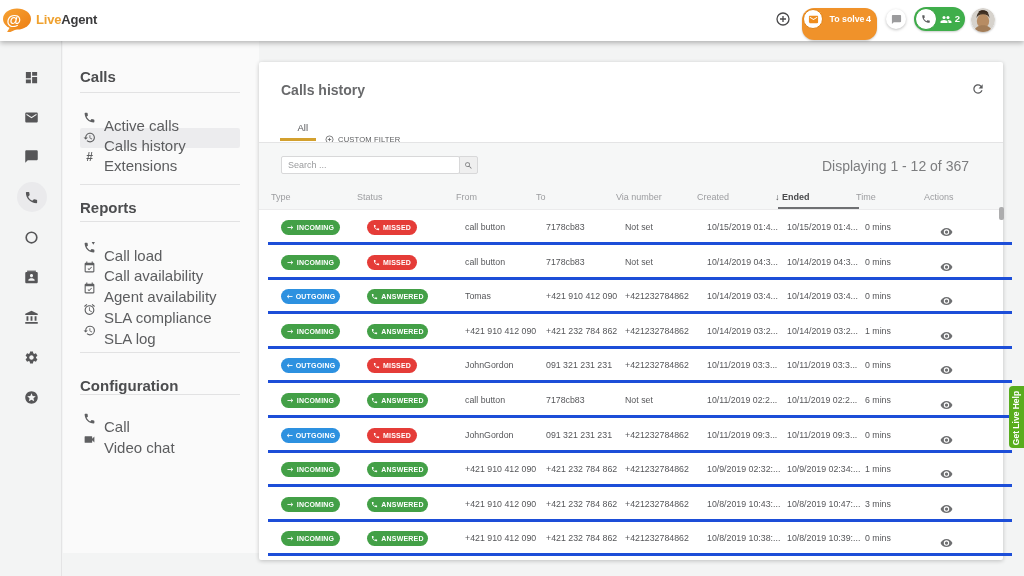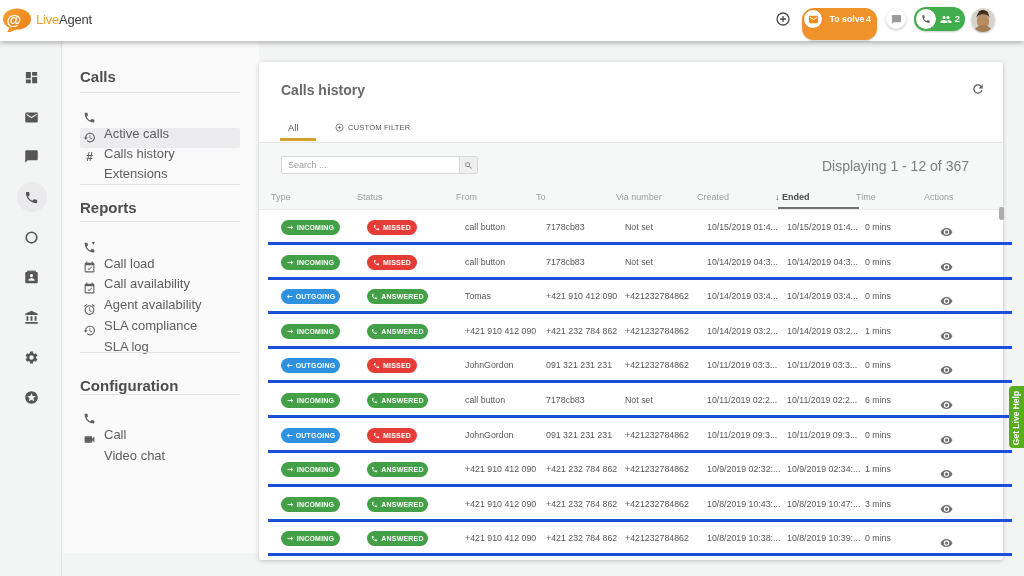--- a/index.html
+++ b/index.html
@@ -2,21 +2,21 @@
 <html><head>
 <meta charset="utf-8">
 <style>
 * { margin:0; padding:0; box-sizing:border-box; }
 html,body { width:1024px; height:576px; overflow:hidden; }
 body { font-family:"Liberation Sans", sans-serif; background:#f3f4f4; position:relative; }
 
 
 #topbar { position:absolute; left:0; top:0; width:1024px; height:41px; background:#fff; box-shadow:0 2px 5px rgba(0,0,0,.28); z-index:50; }
 #logo { position:absolute; left:3px; top:8px; width:140px; height:24px; }
-#logotext { position:absolute; left:36px; top:12px; font-size:13px; font-weight:normal; color:#3b3b3d; letter-spacing:-0.2px; }
+#logotext { position:absolute; left:36px; top:12px; font-size:13px; font-weight:bold; color:#3b3b3d; letter-spacing:-0.2px; }
 #logotext .lv { color:#efa12f; }
 
 .hicon { position:absolute; top:7px; }
 #plusbtn { left:772px; top:8px; width:22px; height:22px; }
 .chipwrap { position:absolute; border-radius:12px; display:flex; align-items:center; }
 #tosolve { left:802px; top:8px; width:75px; height:32px; background:#f0922a; box-shadow:0 1px 2px rgba(0,0,0,.2); }
 #tosolve .circ { position:absolute; left:1px; top:1px; width:20px; height:20px; background:#fff; border-radius:50%; border:1px solid #e08416; display:flex; align-items:center; justify-content:center; }
 #tosolve .lbl { position:absolute; left:25px; top:0; width:40px; height:22px; line-height:22px; color:#fff; font-weight:bold; font-size:8.8px; text-align:center; }
 #tosolve .cnt { position:absolute; right:6px; top:0; height:22px; line-height:22px; color:#fff; font-weight:bold; font-size:9px; }
 #graychat { left:886px; top:9px; width:20px; height:20px; background:#fff; border-radius:50%; box-shadow:0 1px 3px rgba(0,0,0,.25); display:flex; align-items:center; justify-content:center; position:absolute; }
@@ -29,31 +29,31 @@
 #rail { position:absolute; left:0; top:41px; width:62px; height:535px; background:#f3f4f4; border-right:1px solid #e4e4e5; }
 .railico { position:absolute; left:24px; width:15px; height:15px; }
 #railhl { position:absolute; left:17px; top:141px; width:30px; height:30px; border-radius:50%; background:#eaeaec; }
 
 
 #subnav { position:absolute; left:63px; top:41px; width:196px; height:512px; background:#fafafa; }
 .nhead { position:absolute; left:17px; font-size:15px; font-weight:bold; color:#4c4d4f; }
 .ndiv { position:absolute; left:17px; width:160px; height:1px; background:#e2e2e3; }
 .nitem { position:absolute; left:0; width:198px; height:20px; }
 .nitem .ico { position:absolute; left:20px; top:3px; width:13px; height:13px; }
-.nitem .txt { position:absolute; left:41px; top:16px; height:20px; line-height:20px; font-size:13px; color:#5c5d5f; }
+.nitem .txt { position:absolute; left:41px; top:8px; height:20px; line-height:20px; font-size:15px; color:#5c5d5f; }
 #navhl { position:absolute; left:17px; top:87px; width:160px; height:20px; background:#ececee; border-radius:2px; }
 
 
 #card { position:absolute; left:259px; top:62px; width:744px; height:498px; background:#fff; border-radius:2px; box-shadow:0 1px 4px rgba(0,0,0,.22); }
 #cardtitle { position:absolute; left:22px; top:20px; font-size:14px; font-weight:bold; color:#68696b; }
 #refresh { position:absolute; left:712px; top:20px; width:14px; height:14px; }
 .tab { position:absolute; top:59px; height:14px; line-height:14px; font-size:9.5px; color:#55565a; }
-#tab-all { left:29px; width:20px; text-align:left; }
+#tab-all { left:29px; width:20px; text-align:right; }
 #tab-underline { position:absolute; left:21px; top:76px; width:36px; height:3px; background:#d3a02e; }
-#tab-cf { left:76px; color:#5b5c5e; font-size:7.6px; letter-spacing:0.15px; }
+#tab-cf { left:66px; color:#5b5c5e; font-size:7.6px; letter-spacing:0.15px;margin-top:12px; }
 #tab-cf svg { vertical-align:-2px; margin-right:4px; }
 
 #toolstrip { position:absolute; left:0; top:80px; width:744px; height:68px; background:#f6f7f7; border-top:1px solid #e4e4e5; border-bottom:1px solid #ebebec; border-radius:0; }
 #searchbox { position:absolute; left:22px; top:13px; width:179px; height:18px; border:1px solid #d8d8d9; background:#fff; border-radius:2px; font-size:9px; color:#9a9b9d; line-height:16px; padding-left:6px; }
 #searchbtn { position:absolute; left:200px; top:13px; width:19px; height:18px; border:1px solid #d8d8d9; background:#efefef; border-radius:0 2px 2px 0; display:flex; align-items:center; justify-content:center; }
 #displaying { position:absolute; right:34px; top:15px; font-size:14px; color:#7c7d7f; }
 
 .th { position:absolute; top:47px; height:14px; line-height:14px; font-size:9px; color:#9c9da0; }
 #th-ended { color:#4a4b4d; font-weight:bold; }
 #sortline { position:absolute; left:519px; top:145px; width:81px; height:2px; background:#6f7073; }

